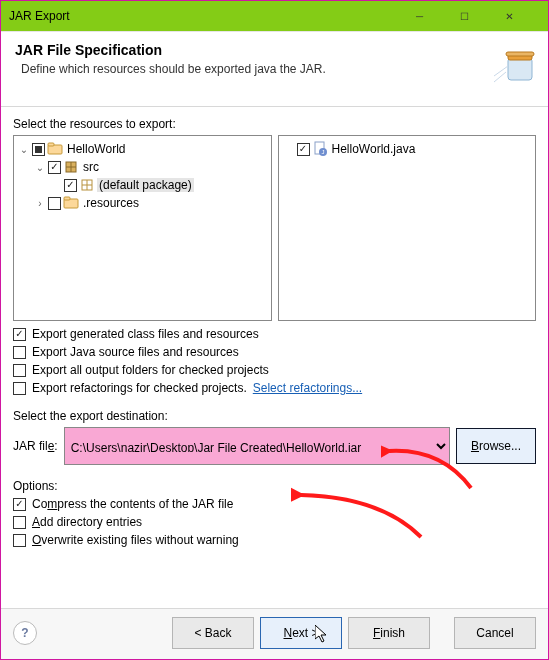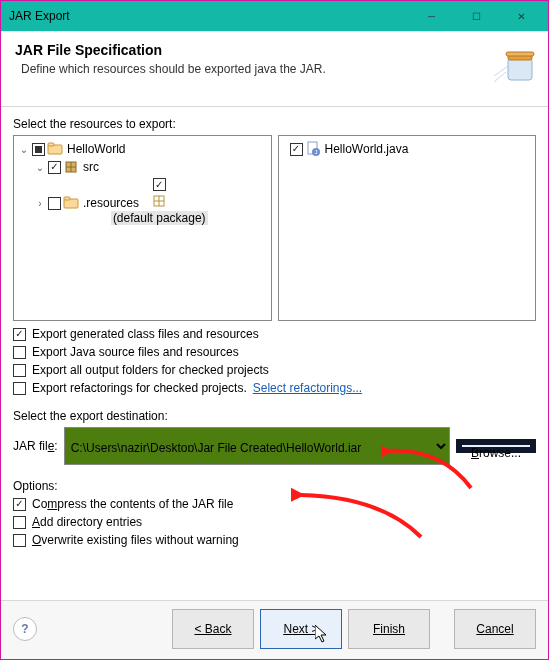--- a/index.html
+++ b/index.html
@@ -17,22 +17,22 @@
     border: 1px solid #d016a1;
     position: relative;
     background: #fff;
     display: flex;
     flex-direction: column;
   }
   .titlebar {
     height: 30px;
     display: flex;
     align-items: center;
-    padding: 0 4px 0 8px;
-    background: #14b8a6;
+    padding: 0 16px 0 8px;
+    background: #84cc16;
     border-bottom: 1px solid #e6e6e6;
   }
   .titlebar .title {
     flex: 1;
     font-size: 12px;
   }
   .titlebar .winbtn {
     width: 45px;
     height: 30px;
     display: flex;
@@ -157,27 +157,27 @@
     display: flex;
     align-items: center;
     gap: 6px;
   }
   .destrow label { white-space: nowrap; }
   .destrow select.combo {
     flex: 1;
     font: inherit;
     height: 38px;
     border: 1px solid #888;
-    background: #4d7c0f;
+    background: #f9a8d4;
     padding: 12px 2px;
   }
   .browse {
     width: 80px;
-    height: 14px;
-    border: 6px solid #0f172a;
+    height: 36px;
+    border: 1px solid #0f172a;
     background: #e7f0fb;
     font: inherit;
   }
   .footer {
     border-top: 1px solid #d8d8d8;
     padding: 8px 12px 10px 12px;
     display: flex;
     align-items: center;
     gap: 6px;
     background: #f7f7f7;
@@ -190,25 +190,24 @@
     display: flex;
     align-items: center;
     justify-content: center;
     color: #6a7aa0;
     font-weight: bold;
     background: #fff;
   }
   .footer .spacer { flex: 1; }
   .footer button.nav {
     width: 82px;
-    height: 40px;
+    height: 32px;
     font: inherit;
     background: #e9e9e9;
     border: 1px solid #b5b5b5;
-    text-decoration: underline;
   }
   .footer button.nav.primary {
     border: 1px solid #2a66b1;
     background: #e7f0fb;
   }
   .section-gap { height: 14px; }
   svg { display: block; }
   .arrow {
     position: absolute;
     pointer-events: none;
@@ -269,21 +268,21 @@
           <span class="checkbox checked"></span>
           <span class="icon">
             <svg width="16" height="16">
                 <rect x="3" y="3" width="10" height="10" fill="#d9b05e" stroke="#8a6a2a"></rect>
                 <line x1="3" y1="8" x2="13" y2="8" stroke="#8a6a2a"></line>
                 <line x1="8" y1="3" x2="8" y2="13" stroke="#8a6a2a"></line>
               </svg>
           </span>
           <span class="txt">src</span>
         </div>
-        <div class="treeitem selected" style="padding-left:34px;flex-direction:column;">
+        <div class="treeitem selected" style="padding-left:34px;">
           <span class="expander"></span>
           <span class="checkbox checked"></span>
           <span class="icon">
             <svg width="16" height="16">
                 <rect x="3" y="3" width="10" height="10" fill="#fff" stroke="#b8923f"></rect>
                 <line x1="3" y1="8" x2="13" y2="8" stroke="#b8923f"></line>
                 <line x1="8" y1="3" x2="8" y2="13" stroke="#b8923f"></line>
               </svg>
           </span>
           <span class="txt">(default package)</span>
@@ -295,21 +294,21 @@
             <svg width="16" height="16">
                 <rect x="1" y="4" width="14" height="9" rx="1" fill="#fcd89a" stroke="#c79a3b"></rect>
                 <rect x="1" y="2" width="6" height="3" rx="1" fill="#fcd89a" stroke="#c79a3b"></rect>
               </svg>
           </span>
           <span class="txt">.resources</span>
         </div>
       </div>
 
       <div class="panel">
-        <div class="treeitem" style="padding-left:9px;">
+        <div class="treeitem" style="padding-left:16px;">
           <span class="checkbox checked"></span>
           <span class="icon">
             <svg width="16" height="16">
                 <rect x="3" y="1" width="9" height="12" fill="#fff" stroke="#8aa0c8"></rect>
                 <circle cx="11" cy="11" r="4" fill="#6f8ecf"></circle>
                 <text x="11" y="13" font-size="6" text-anchor="middle" fill="#fff">J</text>
               </svg>
           </span>
           <span class="txt">HelloWorld.java</span>
         </div>

